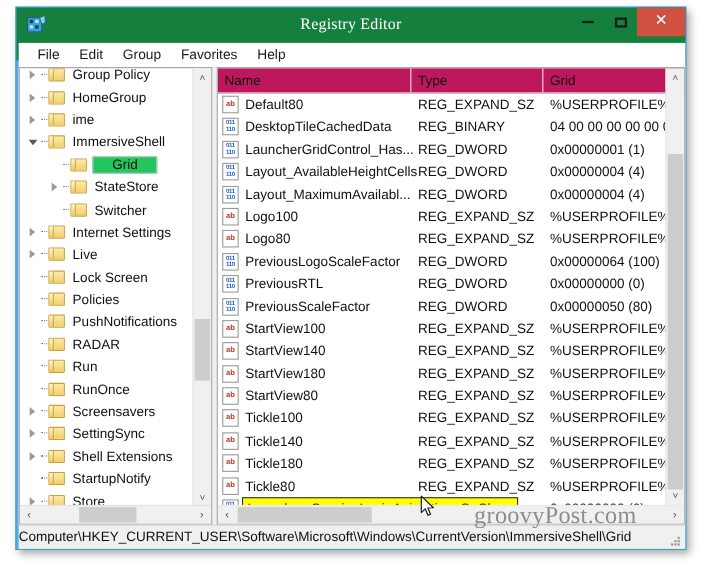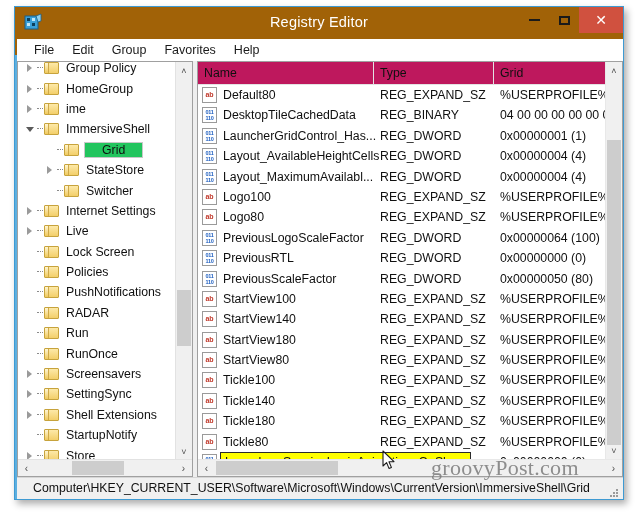--- a/index.html
+++ b/index.html
@@ -29,21 +29,22 @@
     background: #5cafe0;
     border: 1px solid #3e9ad2;
     box-sizing: border-box;
     box-shadow: 3px 4px 7px rgba(0,0,0,0.32);
   }
 
   
   .titlebar {
     position: relative;
     height: 48px;
-    background: #a16207;
+    background: #15803d;
+    font-family: Liberation Serif, serif;
   }
   .title-text {
     position: absolute;
     left: 0; right: 0; top: 7px;
     text-align: center;
     font-size: 14.5px;
     color: #ffffff;
     letter-spacing: 0.2px;
   }
   .app-icon {
@@ -410,21 +411,21 @@
     left: 2px;
     top: 470px;
     width: 606px;
     height: 22px;
     background: #f0f0f0;
     border-top: 1px solid #d6d6d6;
     box-sizing: border-box;
     font-size: 12.3px;
     color: #101010;
     line-height: 21px;
-    padding-left: 16px;
+    padding-left: 0;
     overflow: hidden;
     white-space: nowrap;
   }
   .grip {
     position: absolute;
     right: 3px;
     bottom: 2px;
     width: 12px;
     height: 12px;
   }

